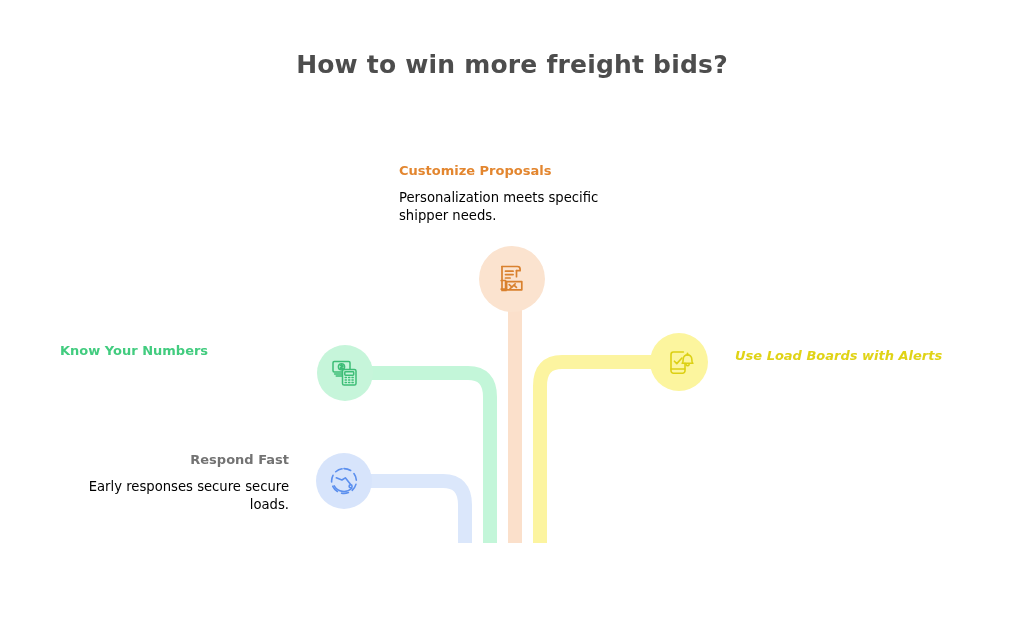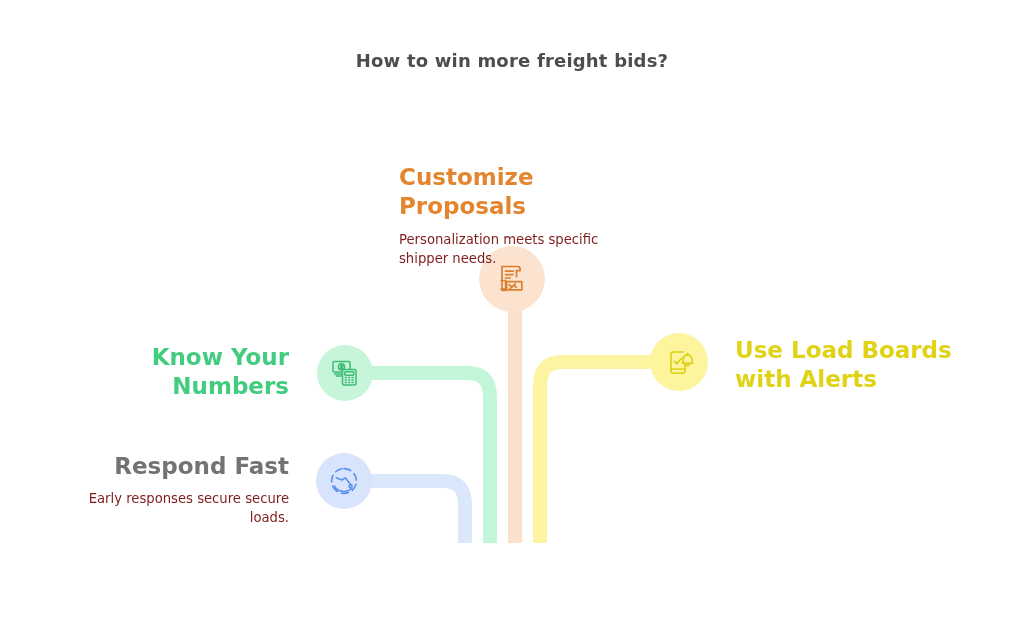--- a/index.html
+++ b/index.html
@@ -23,21 +23,21 @@
     background: #ffffff;
   }
 
   
   .page-title {
     position: absolute;
     left: 0;
     top: 50px;
     width: 1024px;
     text-align: center;
-    font-size: 18px;
+    font-size: 25px;
     font-weight: bold;
     letter-spacing: 0.2px;
     color: #4d4d4d;
     font-family: "DejaVu Sans", "Liberation Sans", sans-serif;
   }
 
   
   #connectors {
     position: absolute;
     left: 0; top: 0;
@@ -60,43 +60,43 @@
   .icon-proposals { left: 479px; top: 246px; width: 66px; height: 66px; background: #fbe3cf; }
   .icon-numbers   { left: 317px; top: 345px; width: 56px; height: 56px; background: #c6f5da; }
   .icon-respond   { left: 316px; top: 453px; width: 56px; height: 56px; background: #d7e4fb; }
   .icon-alerts    { left: 650px; top: 333px; width: 58px; height: 58px; background: #fcf59e; }
 
   
   .block { position: absolute; }
 
   .block h3 {
     margin: 0 0 9px 0;
-    font-size: 23px;
+    font-size: 13px;
     font-weight: bold;
     line-height: 1.28;
     font-family: "DejaVu Sans", "Liberation Sans", sans-serif;
   }
   .block p {
     margin: 0;
     font-size: 13.2px;
     line-height: 1.42;
-    color: #7f1d1d;
+    color: #000000;
     font-family: "DejaVu Sans", "Liberation Sans", sans-serif;
   }
 
   .block-proposals { left: 399px; top: 163px; width: 240px; text-align: left; }
   .block-proposals h3 { color: #e3862f; }
 
-  .block-numbers { left: 60px; top: 343px; width: 229px; text-align: right; }
+  .block-numbers { left: 60px; top: 343px; width: 229px; }
   .block-numbers h3 { color: #42cc7f; }
 
   .block-respond { left: 60px; top: 452px; width: 229px; text-align: right; }
   .block-respond h3 { color: #737373; }
 
-  .block-alerts { left: 735px; top: 336px; width: 232px; text-align: left; }
+  .block-alerts { left: 735px; top: 348px; width: 232px; text-align: left; font-style: italic; }
   .block-alerts h3 { color: #e0d316; }
 </style>
 </head>
 <body>
 
 <div id="canvas">
 
   <div class="page-title">How to win more freight bids?</div>
 
   <svg id="connectors" width="1024" height="626" viewBox="0 0 1024 626" fill="none">

